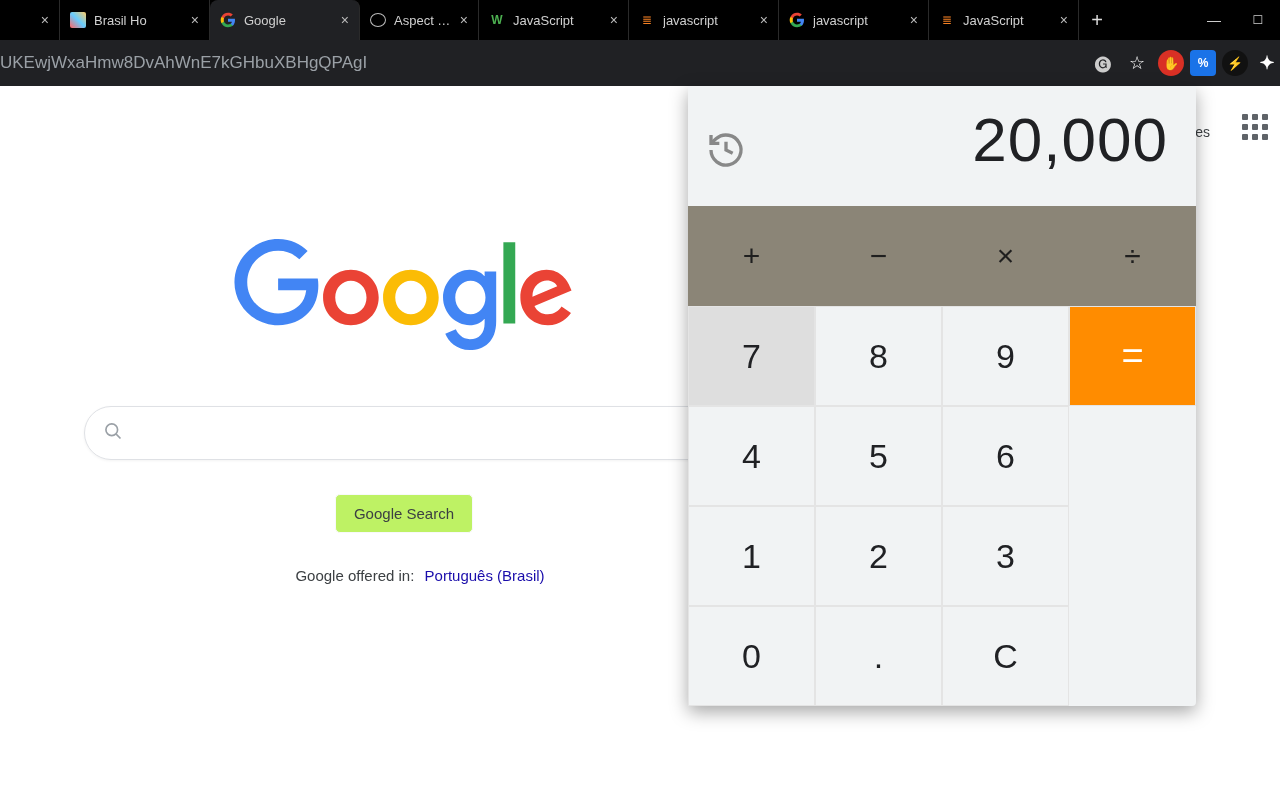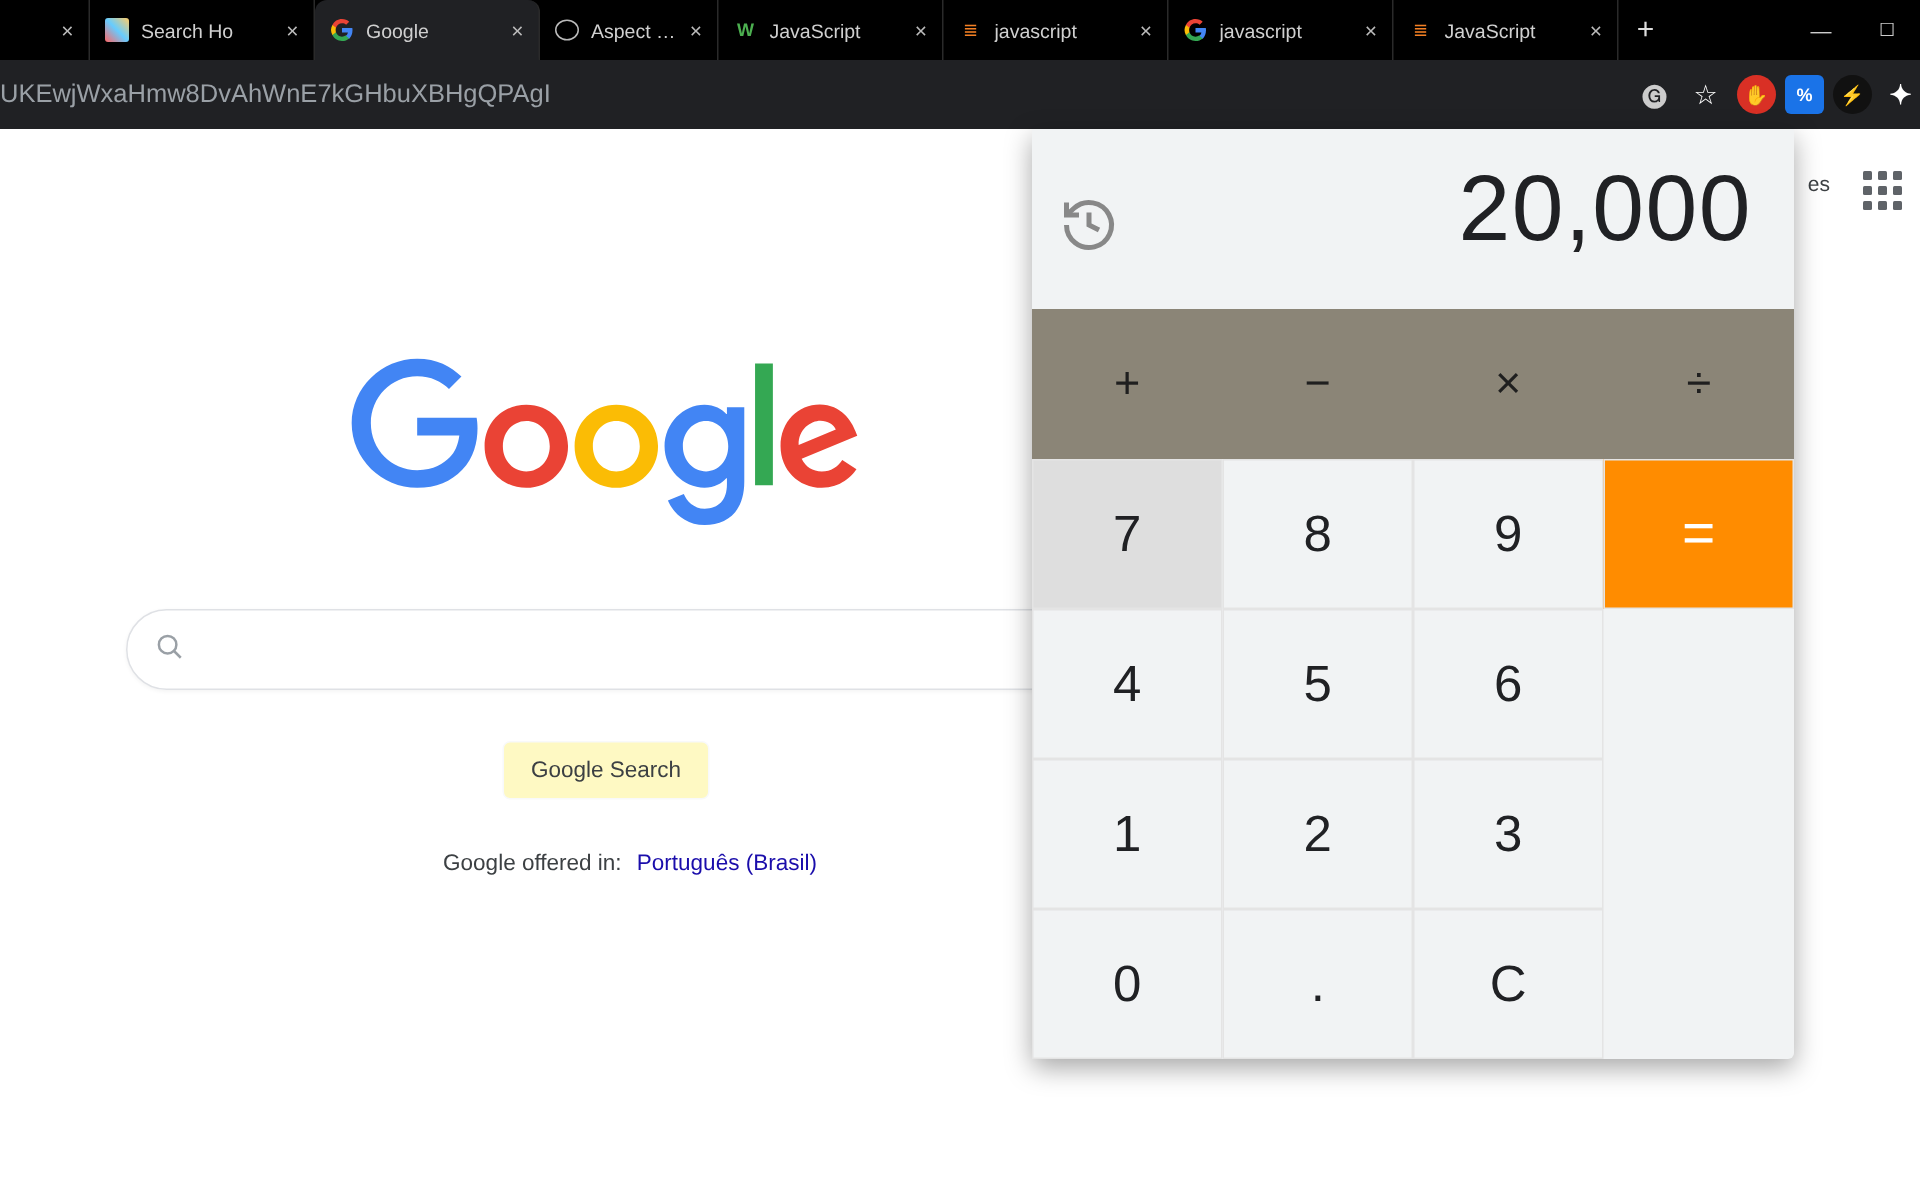--- a/index.html
+++ b/index.html
@@ -30,29 +30,29 @@
   .ext { display:flex; gap:6px; align-items:center;}
   .ext-icon { width:26px; height:26px; border-radius:13px; display:flex; align-items:center; justify-content:center; font-size:13px; font-weight:bold;}
   .ext-icon.redcircle { background:#d93025; color:#fff;}
   .ext-icon.blue { background:#1a73e8; color:#fff; border-radius:4px; font-size:12px;}
   .ext-icon.orange { background:#111; color:#f29900;}
   .ext-icon.puzzle { background:transparent; color:#fff; font-size:18px;}
   .star { color:#fff; font-size:18px; width:26px; text-align:center;}
   .translate-icon{ color:#ccc; width:26px; text-align:center; font-size:16px;}
   
   .content { position:relative; height:714px; background:#fff; }
-  .topright { position:absolute; top:28px; right:12px; display:flex; align-items:flex-start; gap:22px; color:#3c4043; font-size:14px;}
+  .topright { position:absolute; top:28px; right:12px; display:flex; align-items:flex-end; gap:32px; color:#3c4043; font-size:14px;}
   .apps-grid { display:grid; grid-template-columns:repeat(3,6px); grid-template-rows:repeat(3,6px); gap:4px;}
   .apps-grid div{ width:6px;height:6px;background:#5f6368; border-radius:1px;}
   .google-area { position:absolute; left:0; top:150px; width:808px; text-align:center;}
   .logo { position:relative; width:340px; margin:0 auto; font-size:0;}
   .searchbox { width:640px; height:54px; margin:50px auto 0; border:1px solid #dfe1e5; border-radius:28px; display:flex; align-items:center; padding:0 18px; box-shadow:0 1px 3px rgba(0,0,0,.05);}
   .searchbox .sicon{ color:#9aa0a6; font-size:18px; margin-right:12px;}
   .buttons { margin:34px auto 0; display:flex; gap:14px; justify-content:center;}
-  .gbtn { background:#fef9c3; border:1px solid #f8f9fa; color:#3c4043; font-size:15px; padding:10px 18px; border-radius:5px; cursor:pointer;}
+  .gbtn { background:#bef264; border:1px solid #f8f9fa; color:#3c4043; font-size:15px; padding:10px 18px; border-radius:5px; cursor:pointer;}
   .offered { margin-top:34px; font-size:15px; color:#3c4043;padding-left:32px;}
   .offered a{ color:#1a0dab; text-decoration:none; margin-left:6px;}
   
   .calc { position:absolute; left:688px; top:0; width:508px; background:#f1f3f4; box-shadow:0 6px 18px rgba(0,0,0,.35); border-radius:0 0 4px 4px;}
   .calc-display { height:120px; position:relative;}
   .hist { position:absolute; left:18px; top:44px; width:40px; height:40px;}
   .hist svg{ width:40px;height:40px; stroke:#888;}
   .calc-number{ position:absolute; right:28px; top:18px; font-size:62px; color:#202124; letter-spacing:1px;}
   .op-row{ display:grid; grid-template-columns:repeat(4,1fr); background:#8b8577;}
   .op-row button{ height:100px; background:transparent; border:none; font-size:30px; color:#1f1f1f; cursor:pointer;}
@@ -64,21 +64,21 @@
 </head>
 <body>
 
 <div class="tabstrip">
   <div class="tab" style="width:60px">
     <span class="title"></span>
     <span class="close">×</span>
   </div>
   <div class="tab" style="width:150px">
     <span class="favicon" style="background:linear-gradient(45deg,#f66,#6cf,#fc6);border-radius:2px;"></span>
-    <span class="title">Search Ho</span>
+    <span class="title">Brasil Ho</span>
     <span class="close">×</span>
   </div>
   <div class="tab active" style="width:164px">
     <span class="favicon">
       <svg viewBox="0 0 48 48" width="16" height="16">
           <path fill="#4285F4" d="M45 24.5c0-1.6-.1-3.1-.4-4.5H24v9h11.8c-.5 2.8-2 5.1-4.3 6.7v5.6h7C42.6 37 45 31.3 45 24.5z"></path>
           <path fill="#34A853" d="M24 46c5.8 0 10.7-1.9 14.3-5.2l-7-5.6c-2 1.3-4.5 2.1-7.3 2.1-5.6 0-10.3-3.8-12-8.8H4.8v5.6C8.3 41.4 15.5 46 24 46z"></path>
           <path fill="#FBBC05" d="M12 28.5c-.5-1.3-.7-2.8-.7-4.5s.3-3.2.7-4.5V14H4.8C3 17.1 2 20.4 2 24s1 6.9 2.8 10l7.2-5.5z"></path>
           <path fill="#EA4335" d="M24 10.7c3.2 0 6 .9 8.2 2.8l6.2-6.2C34.7 3.7 29.8 2 24 2 15.5 2 8.3 6.6 4.8 14l7.2 5.5c1.7-5 6.4-8.8 12-8.8z"></path>
         </svg>

